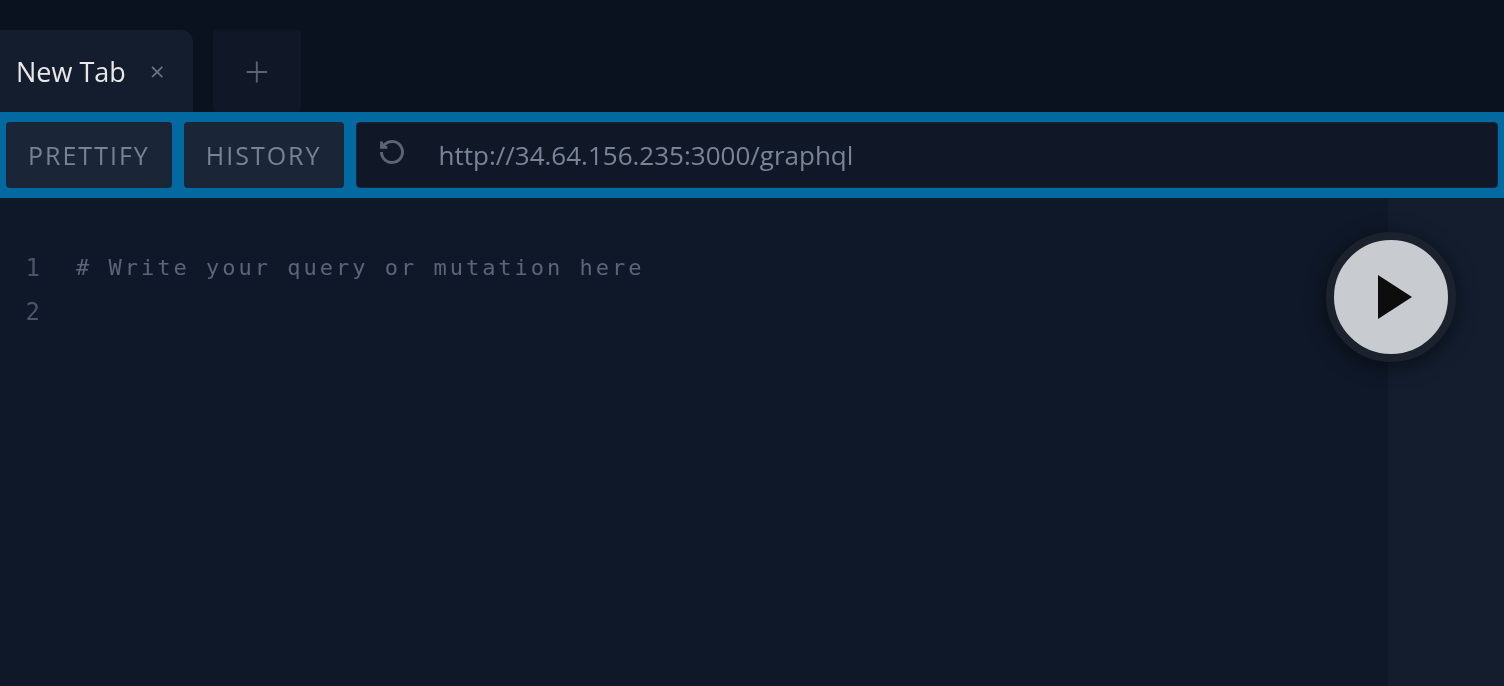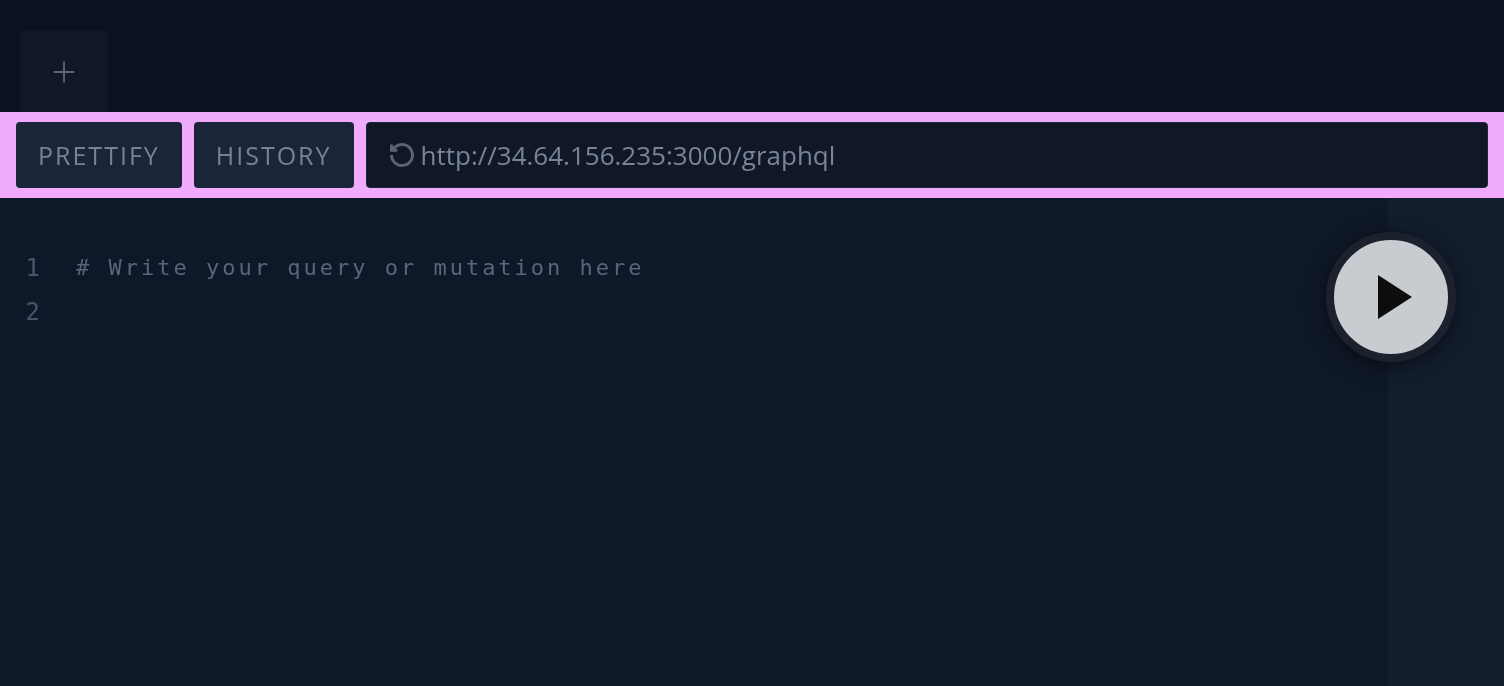--- a/index.html
+++ b/index.html
@@ -58,45 +58,44 @@
       border-radius: 4px;
     }
     .add-tab-icon {
       color: #5b6474;
       font-size: 44px;
       line-height: 1;
       font-weight: 300;
     }
     .toolbar {
       height: 86px;
-      background: #f0abfc;
-      display: flex;
-      align-items: center;
-      padding: 16px;
+      background: #0369a1;
+      display: flex;
+      align-items: center;
+      padding: 6px;
       gap: 12px;
     }
     .toolbar-button {
       background: #1a2538;
       color: #788196;
       font-size: 25px;
       font-weight: 500;
       letter-spacing: 2px;
       padding: 16px 22px;
       border-radius: 4px;
       cursor: pointer;
       border: none;
       font-family: inherit;
     }
     .url-bar {
       flex: 1;
       background: #101828;
       display: flex;
-      align-items: center;
       padding: 14px 20px;
-      gap: 4px;
+      gap: 32px;
       border-radius: 4px;
       border: 1px solid #1a2538;
     }
     .reload-icon {
       width: 30px;
       height: 30px;
       color: #5b6474;
       display: flex;
       align-items: center;
       justify-content: center;
@@ -173,20 +172,24 @@
       border-bottom: 22px solid transparent;
       margin-left: 8px;
     }
   </style>
 </head>
 <body>
 
 <div class="top-spacer"></div>
 
 <div class="tab-bar">
+  <div class="tab">
+    <span class="tab-label">New Tab</span>
+    <span class="tab-close">×</span>
+  </div>
   <div class="add-tab">
     <span class="add-tab-icon">+</span>
   </div>
 </div>
 
 <div class="toolbar">
   <button class="toolbar-button">PRETTIFY</button>
   <button class="toolbar-button">HISTORY</button>
   <div class="url-bar">
     <span class="reload-icon">

